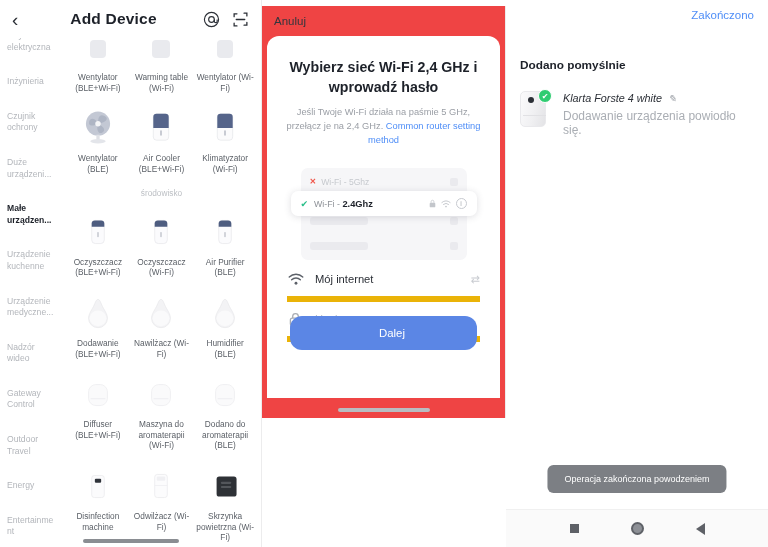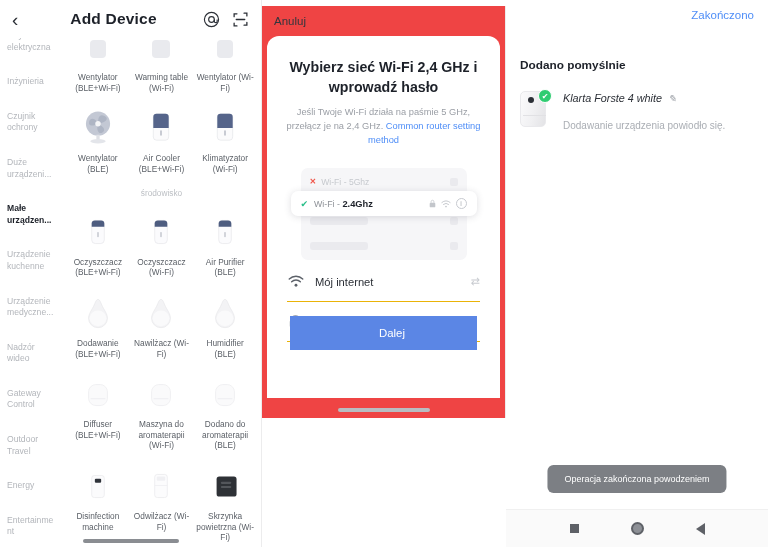--- a/index.html
+++ b/index.html
@@ -108,31 +108,31 @@
     box-shadow: 0 1px 7px rgba(60,60,80,.17);
   }
   .il-chk { color: #2bbf8a; font-size: 9px; }
   .il-txt { font-size: 8.8px; color: #8d9197; }
   .il-txt b { color: #1d2129; font-size: 9.3px; }
   .il-ends { margin-left: auto; display: flex; align-items: center; gap: 5px; color: #c3c6cb; font-size: 8px; }
   .il-circ { width: 11px; height: 11px; border: 1px solid #c7cad0; border-radius: 50%; font-size: 7px; color: #a9adb3; display: flex; align-items: center; justify-content: center; }
 
   .fld {
     display: flex; align-items: center; gap: 11px;
-    height: 40px; border-bottom: 1px solid #eab308; margin: 0 2px;
+    height: 40px; border-bottom: 6px solid #eab308; margin: 0 2px;
   }
   .fld:first-of-type { margin-top: 8px; }
   .fld .fi { width: 17px; display: flex; justify-content: center; color: #6b7079; }
   .fld .ftx { font-size: 11.2px; color: #2b2f36; }
   .fld .ftx.ph { color: #bcbfc4; }
   .fld .fend { margin-left: auto; color: #c9ccd1; font-size: 11px; }
 
   .btn-next {
     position: absolute; left: 23px; right: 23px; bottom: 48px;
-    height: 34px; background: #5b86e5; color: #fff; border-radius: 0;
+    height: 34px; background: #5b86e5; color: #fff; border-radius: 12px;
     display: flex; align-items: center; justify-content: center;
     font-size: 11.4px; cursor: pointer; border: none; padding-left: 17px;
   }
   .mid-home {
     position: absolute; bottom: 6px; left: 50%; transform: translateX(-50%);
     width: 92px; height: 4px; border-radius: 2px; background: #b9bcc1;
   }
 
   
   .panel-right { width: 262px; height: 547px; background: #fff; position: relative; overflow: hidden; }
@@ -150,21 +150,21 @@
   .dev-line { position: absolute; left: 3px; right: 4px; top: 25px; height: 1px; background: #e1e1e4; }
   .dev-badge {
     position: absolute; right: -2px; top: -1px; width: 14px; height: 14px;
     border-radius: 50%; background: #2fcc71; color: #fff; font-size: 8px;
     display: flex; align-items: center; justify-content: center;
     border: 1.5px solid #fff;
   }
   .dev-info { padding-top: 2px; }
   .dev-nm { font-size: 10.8px; color: #2b2f36; display: flex; align-items: center; gap: 6px; font-style: italic; }
   .pencil { color: #9a9ea5; font-size: 10px; cursor: pointer; }
-  .dev-st { font-size: 10px; color: #aaaeb4; margin-top: 16px; }
+  .dev-st { font-size: 12px; color: #aaaeb4; margin-top: 5px; }
 
   .toast {
     position: absolute; left: 50%; transform: translateX(-50%); bottom: 54px;
     background: #7c7f84; color: #fff; font-size: 9px;
     padding: 9px 17px; border-radius: 6px; white-space: nowrap;
   }
   .navbar {
     position: absolute; bottom: 0; left: 0; right: 0; height: 38px;
     background: #fafafa; border-top: 1px solid #f0f0f0;
     display: flex; align-items: center; justify-content: center; gap: 52px;

